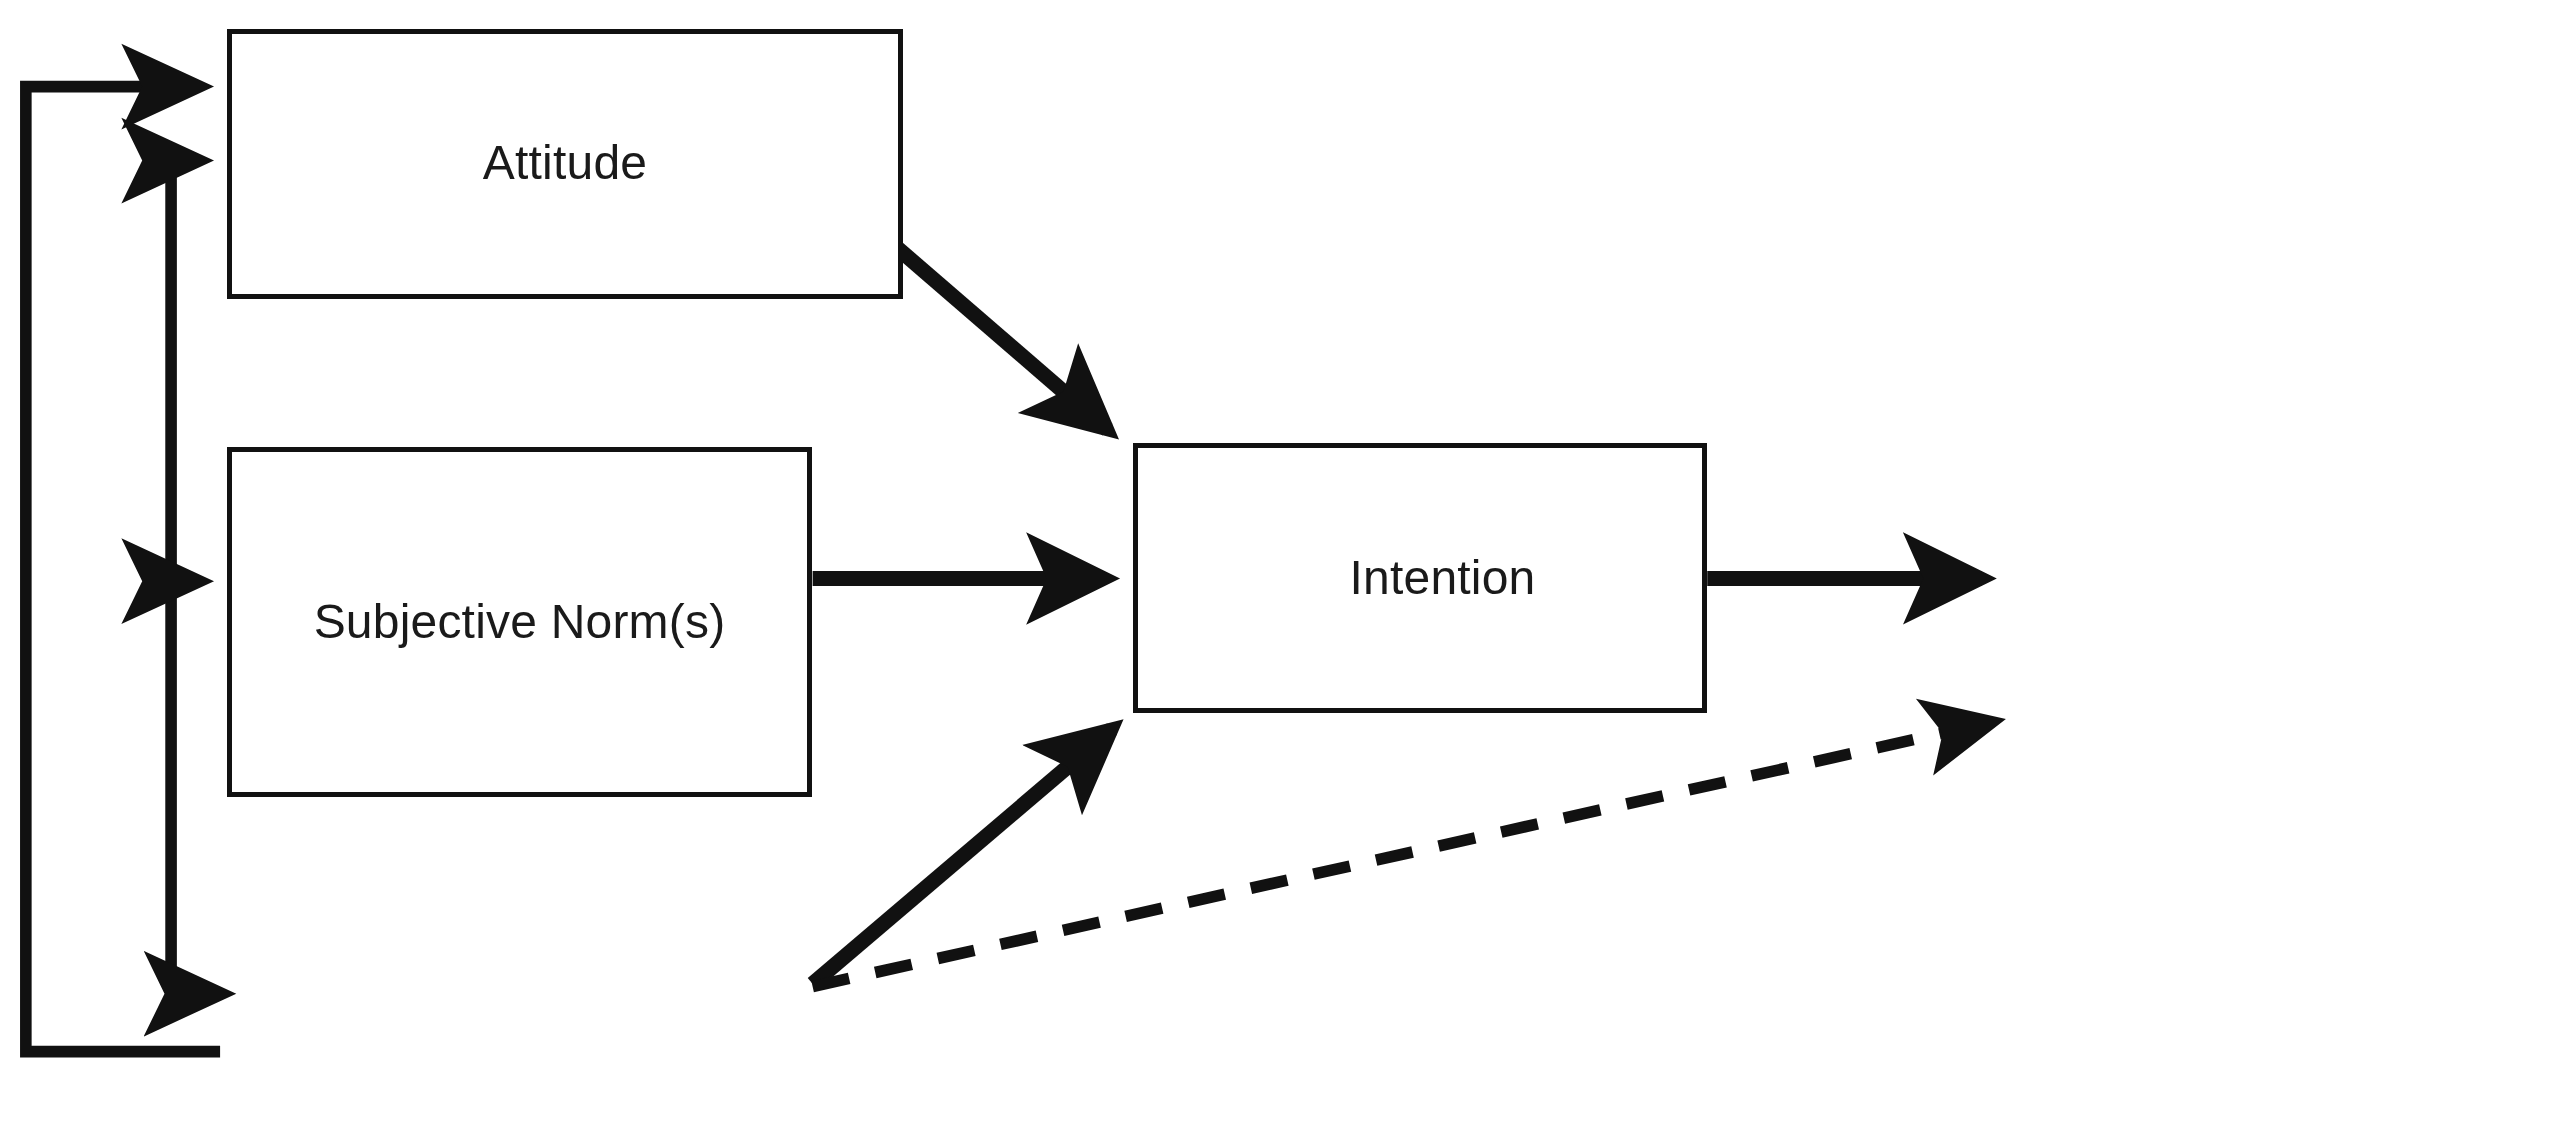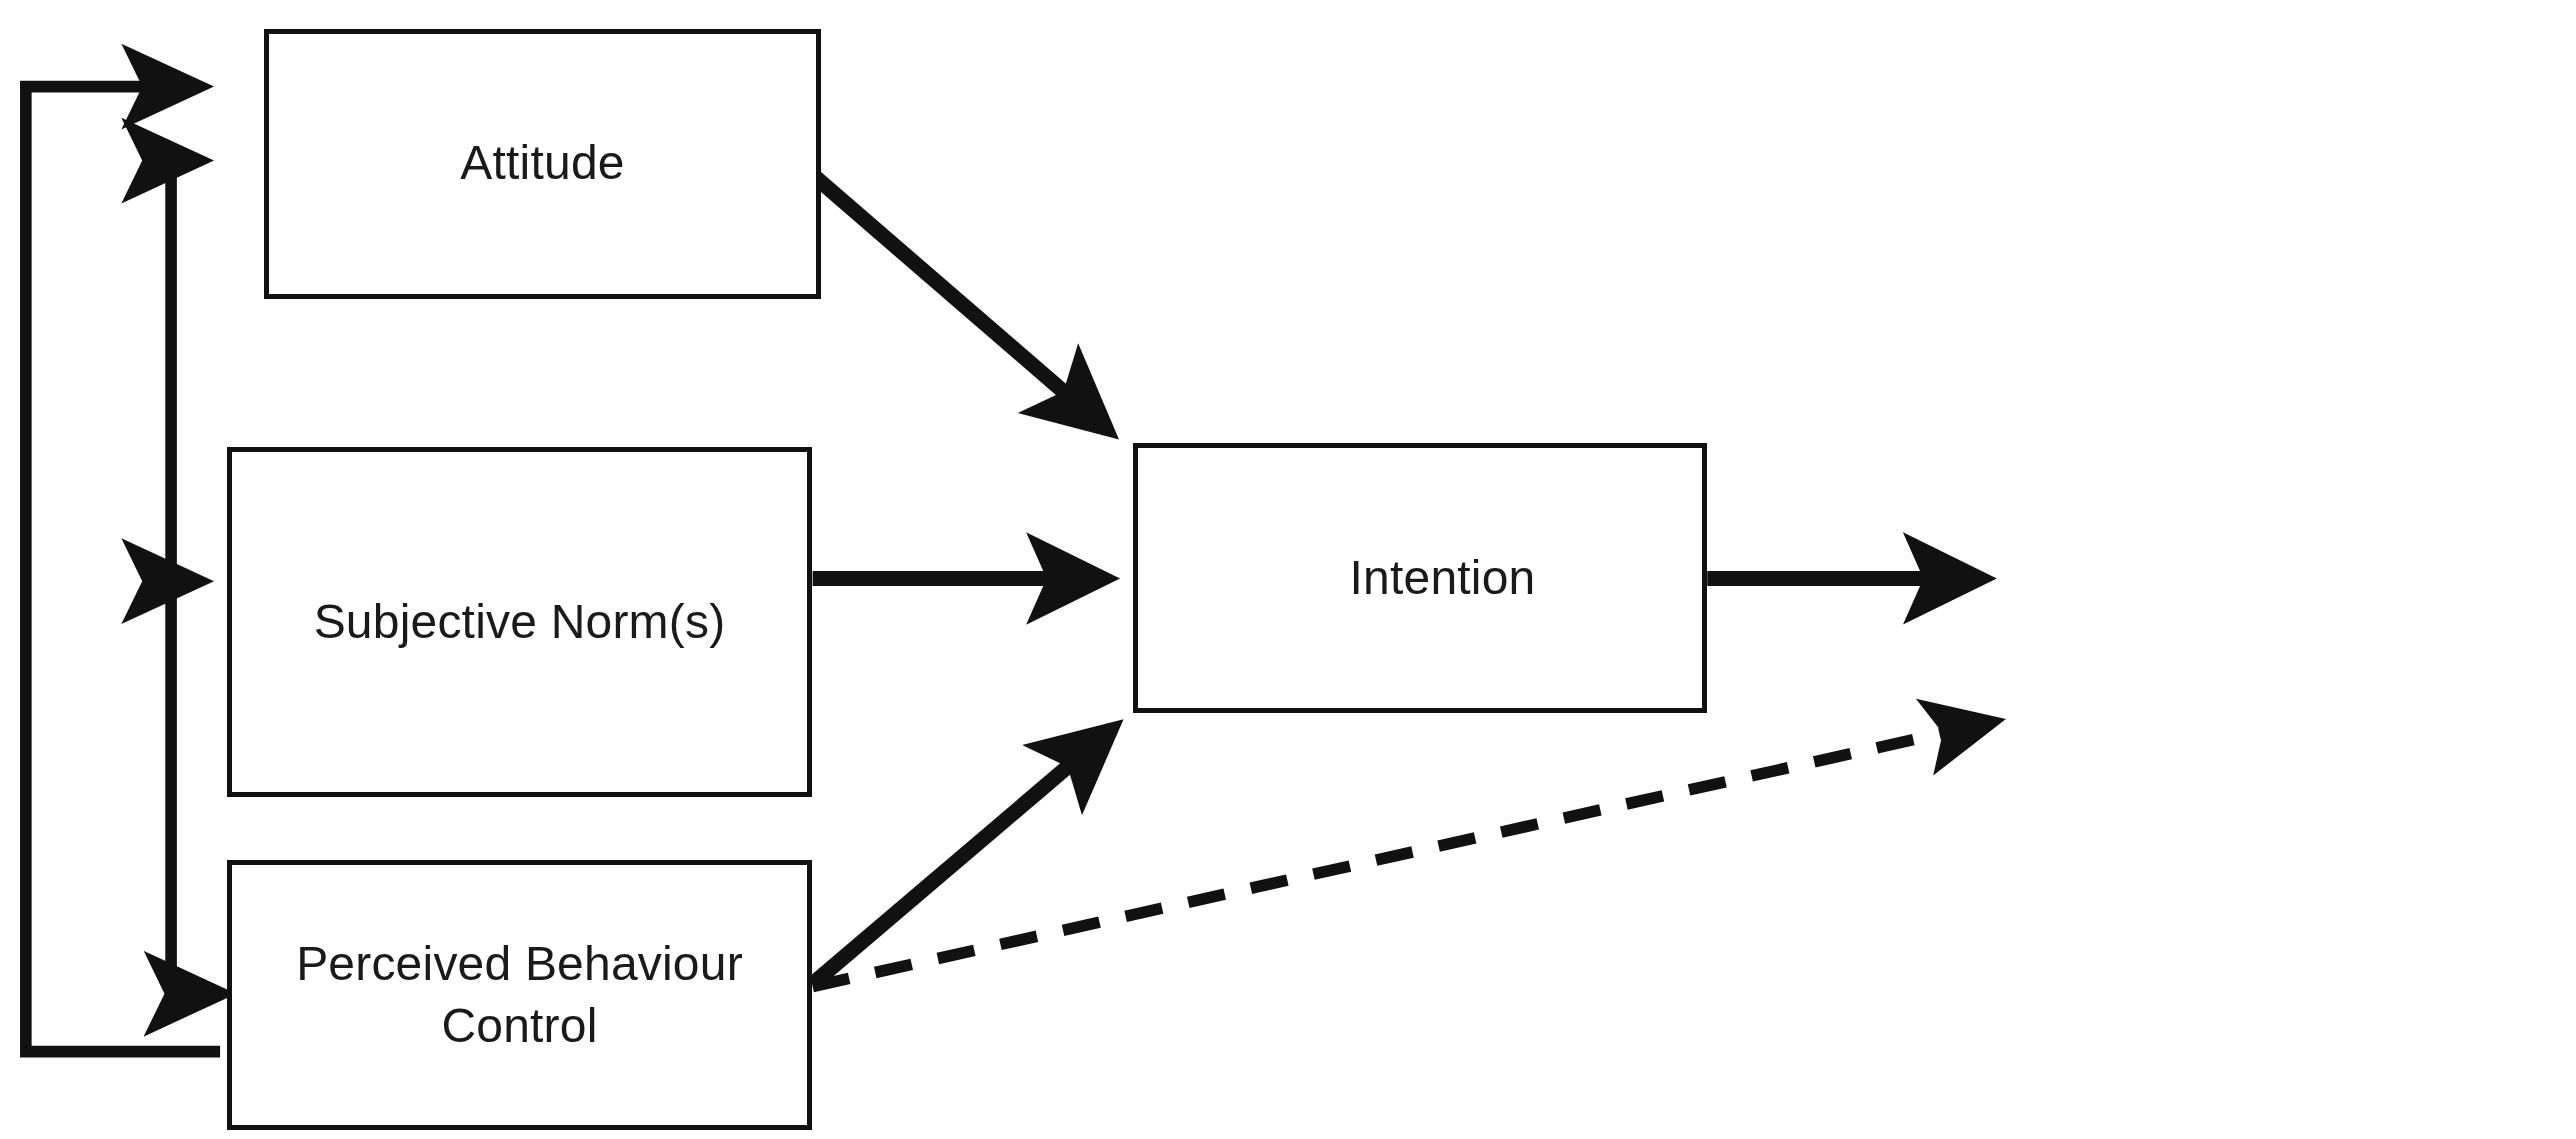--- a/index.html
+++ b/index.html
@@ -90,32 +90,28 @@
 
     <g>
       <path d="M 1916 649 L 2224 649" fill="none" stroke="#111111" stroke-width="17" stroke-linecap="butt" marker-end="url(#ah)"></path>
     </g>
 
     <g>
       <path d="M 912 1107 L 2236 810" fill="none" stroke="#111111" stroke-width="13" stroke-dasharray="42 30" stroke-linecap="butt" marker-end="url(#ah-dash)"></path>
     </g>
   </svg>
 
-  <div class="node-box" style="left:227px; top:28.5px; width:557px; height:270px;margin-left:37px;">
+  <div class="node-box" style="left:227px; top:28.5px; width:676px; height:270px;">
     <span class="node-label">Attitude</span>
   </div>
 
   <div class="node-box" style="left:227px; top:447px; width:585px; height:350px;">
     <span class="node-label">Subjective Norm(s)</span>
   </div>
 
-  <div class="node-box" style="left:227px; top:860px; width:585px; height:270px;">
-    <span class="node-label">Perceived Behaviour
-Control</span>
-  </div>
 
   <div class="node-box" style="left:1133px; top:443px; width:574px; height:270px;padding-left:45px;">
     <span class="node-label">Intention</span>
   </div>
 
 
 </div>
 
 
 </body></html>

